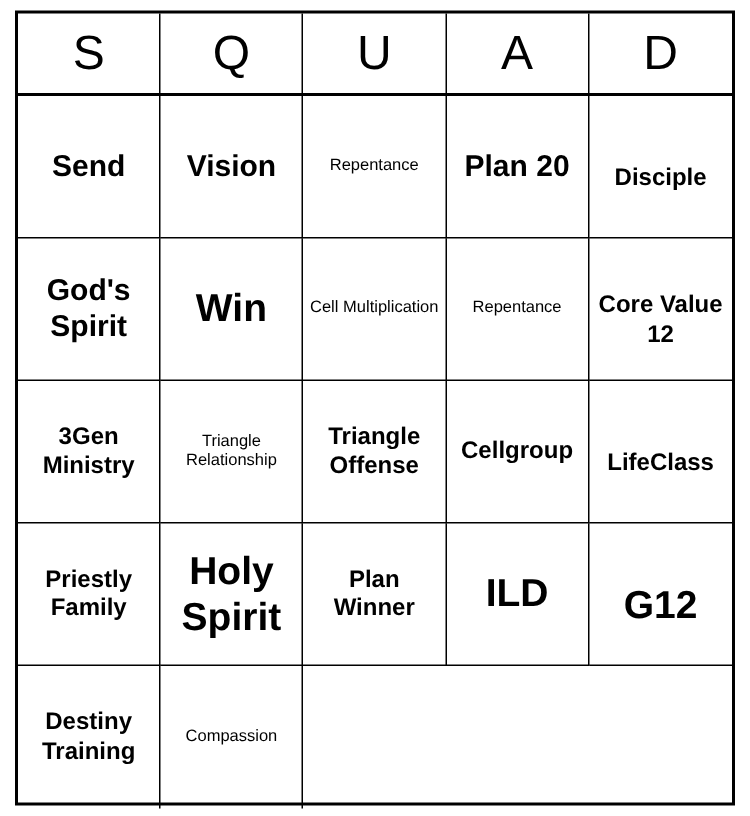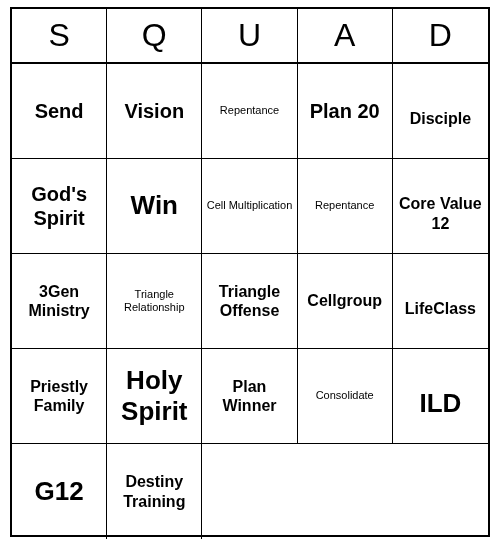--- a/index.html
+++ b/index.html
@@ -124,18 +124,18 @@
       <div class="bingo-cell small-text">Repentance</div>
       <div class="bingo-cell medium-text">Core Value 12</div>
       <div class="bingo-cell medium-text">3Gen Ministry</div>
       <div class="bingo-cell small-text">Triangle Relationship</div>
       <div class="bingo-cell medium-text">Triangle Offense</div>
       <div class="bingo-cell medium-text">Cellgroup</div>
       <div class="bingo-cell medium-text">LifeClass</div>
       <div class="bingo-cell medium-text">Priestly Family</div>
       <div class="bingo-cell xlarge-text">Holy Spirit</div>
       <div class="bingo-cell medium-text">Plan Winner</div>
-      <div class="bingo-cell small-text">Consolidate</div>
       <div class="bingo-cell xlarge-text">ILD</div>
       <div class="bingo-cell xlarge-text">G12</div>
       <div class="bingo-cell medium-text">Destiny Training</div>
+      <div class="bingo-cell small-text">Compassion</div>
     </div>
 </div>
 
 </body></html>

